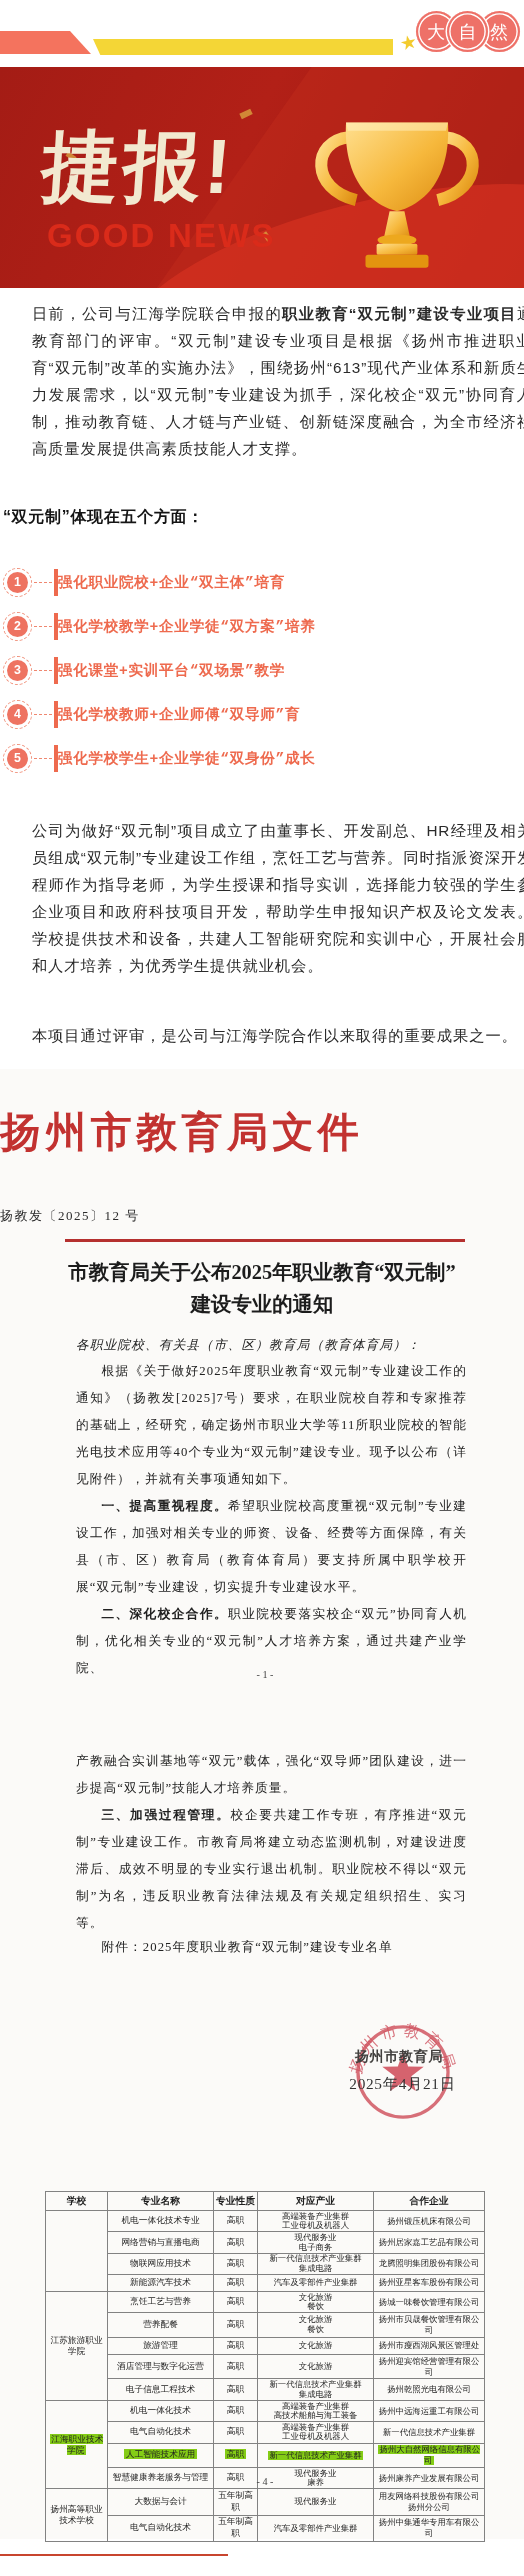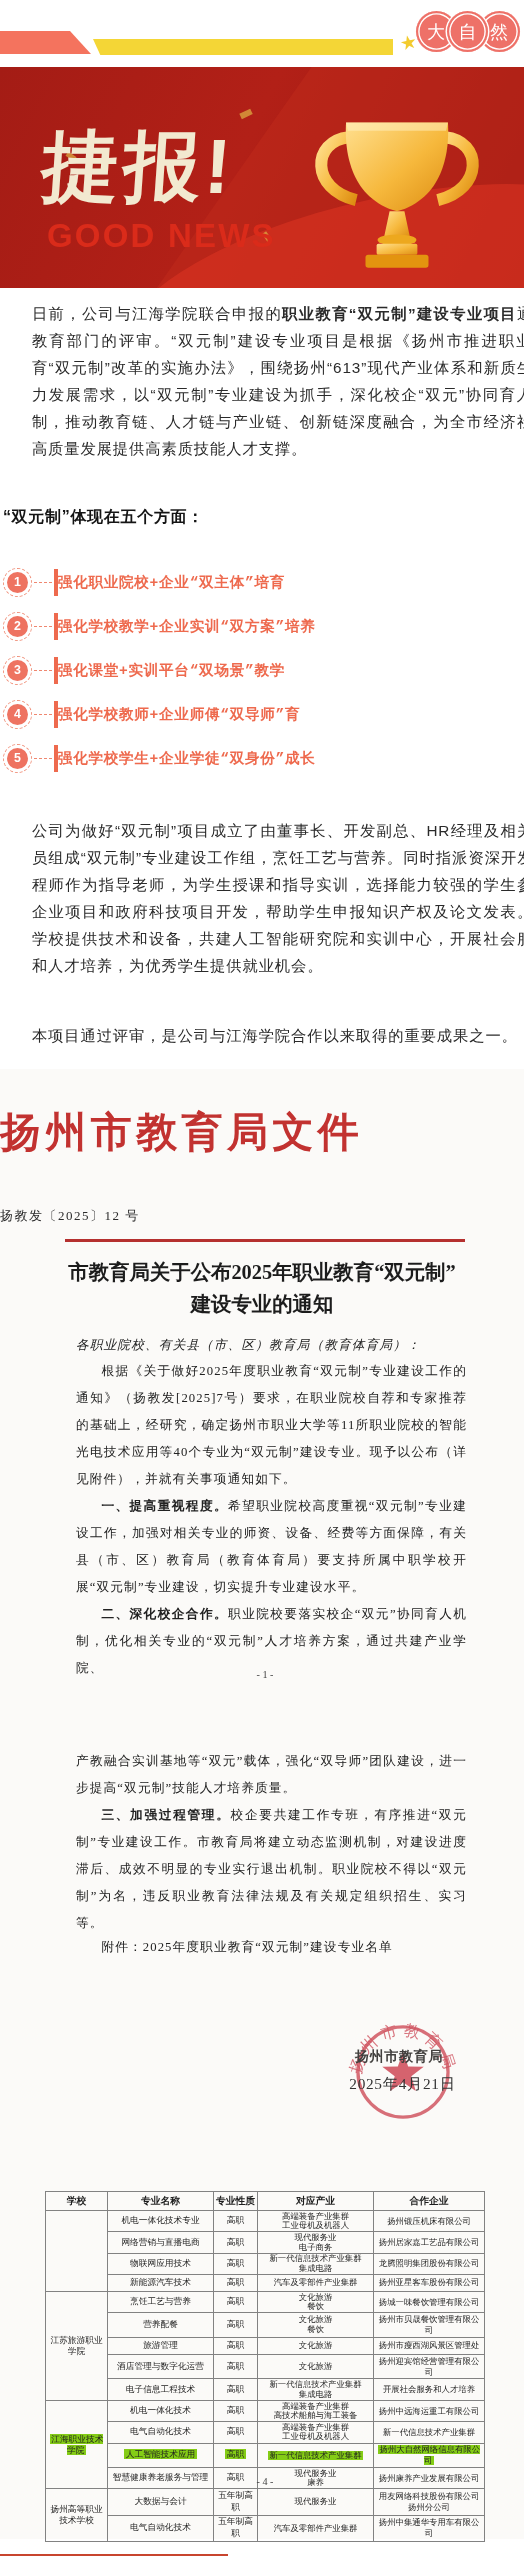--- a/index.html
+++ b/index.html
@@ -145,21 +145,21 @@
       <div class="item-connector"></div>
       <div class="item-bar"></div>
       <div class="item-text">强化职业院校+企业“双主体”培育</div>
     </div>
     <div class="item-row">
       <div class="item-badge">
           <div class="item-badge-inner">2</div>
         </div>
       <div class="item-connector"></div>
       <div class="item-bar"></div>
-      <div class="item-text">强化学校教学+企业实训“双方案”培养</div>
+      <div class="item-text">强化学校教学+企业学徒“双方案”培养</div>
     </div>
     <div class="item-row">
       <div class="item-badge">
           <div class="item-badge-inner">3</div>
         </div>
       <div class="item-connector"></div>
       <div class="item-bar"></div>
       <div class="item-text">强化课堂+实训平台“双场景”教学</div>
     </div>
     <div class="item-row">
@@ -281,21 +281,21 @@
       <td class="td-major">酒店管理与数字化运营</td>
       <td class="td-nature">高职</td>
       <td class="td-industry">文化旅游</td>
       <td class="td-company">扬州迎宾馆经营管理有限公司</td>
     </tr>
     <tr style="height:19px">
       <td class="td-major">电子信息工程技术</td>
       <td class="td-nature">高职</td>
       <td class="td-industry">新一代信息技术产业集群
 集成电路</td>
-      <td class="td-company">开展社会服务和人才培养</td>
+      <td class="td-company">扬州乾照光电有限公司</td>
     </tr>
     <tr style="height:19px">
       <td rowspan="4" class="td-school"><span class="hl">江海职业技术学院</span></td>
       <td class="td-major">机电一体化技术</td>
       <td class="td-nature">高职</td>
       <td class="td-industry">高端装备产业集群
 高技术船舶与海工装备</td>
       <td class="td-company">扬州中远海运重工有限公司</td>
     </tr>
     <tr style="height:16px">

